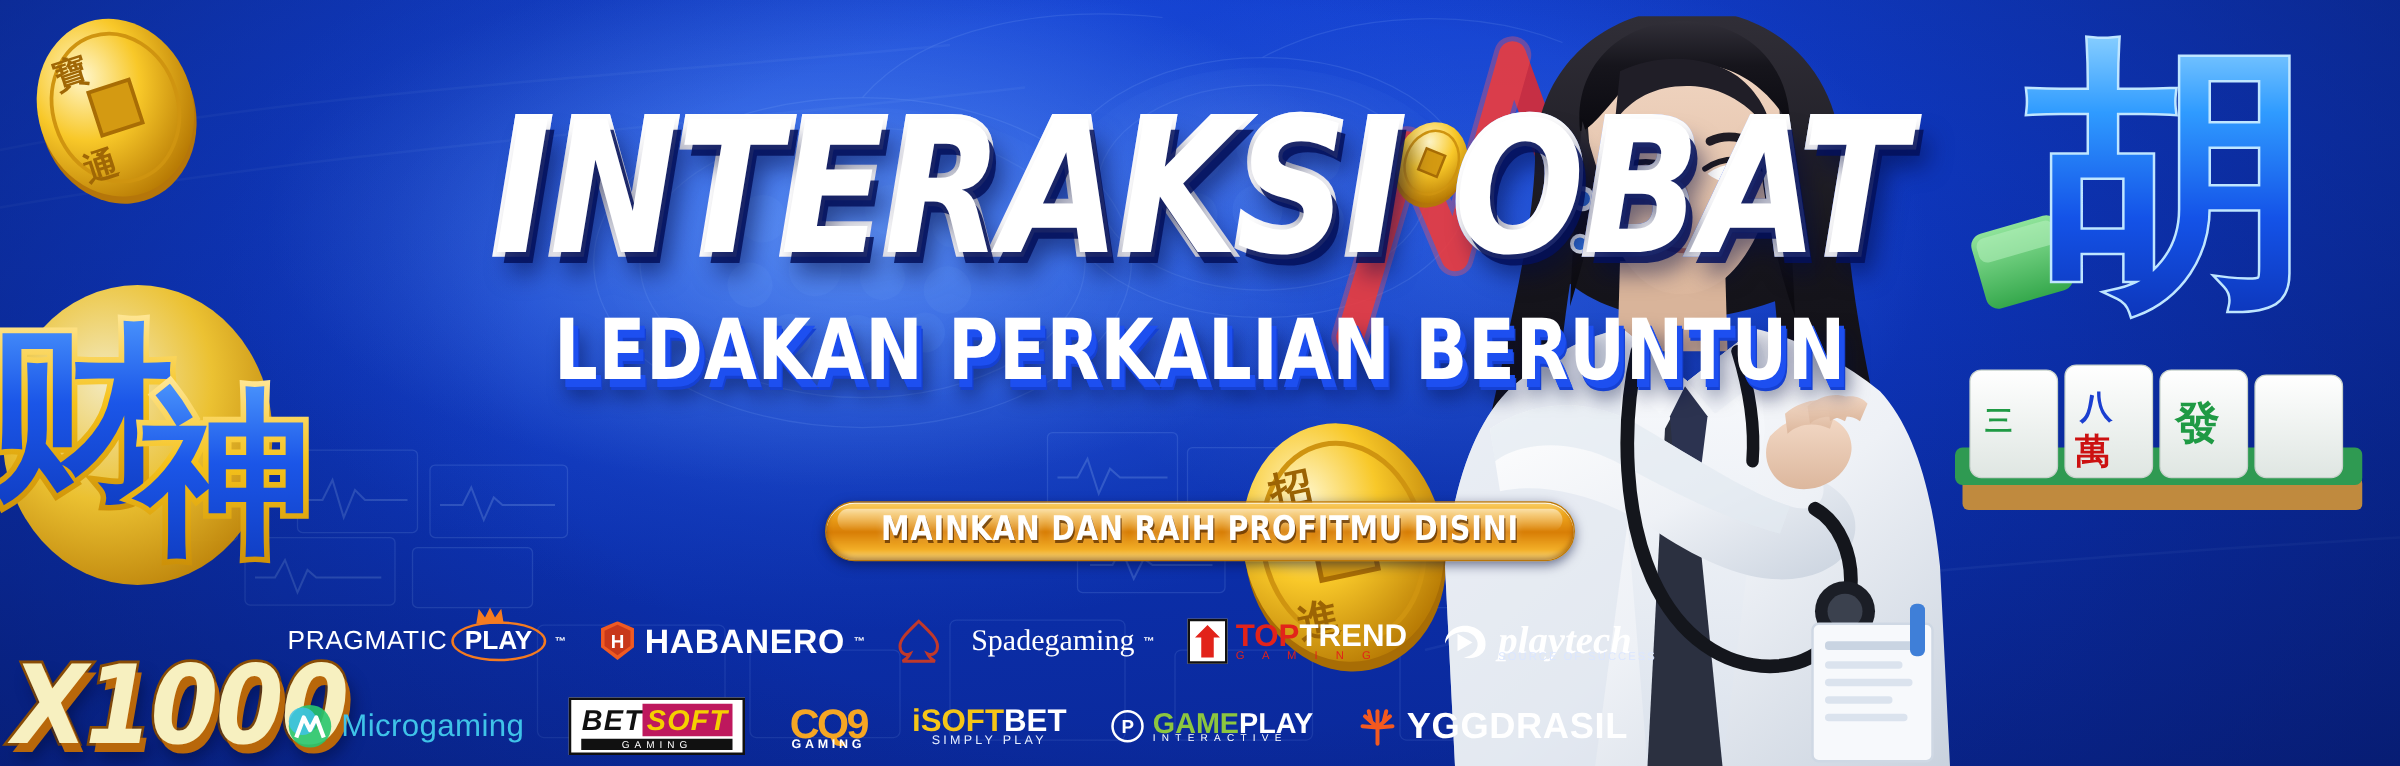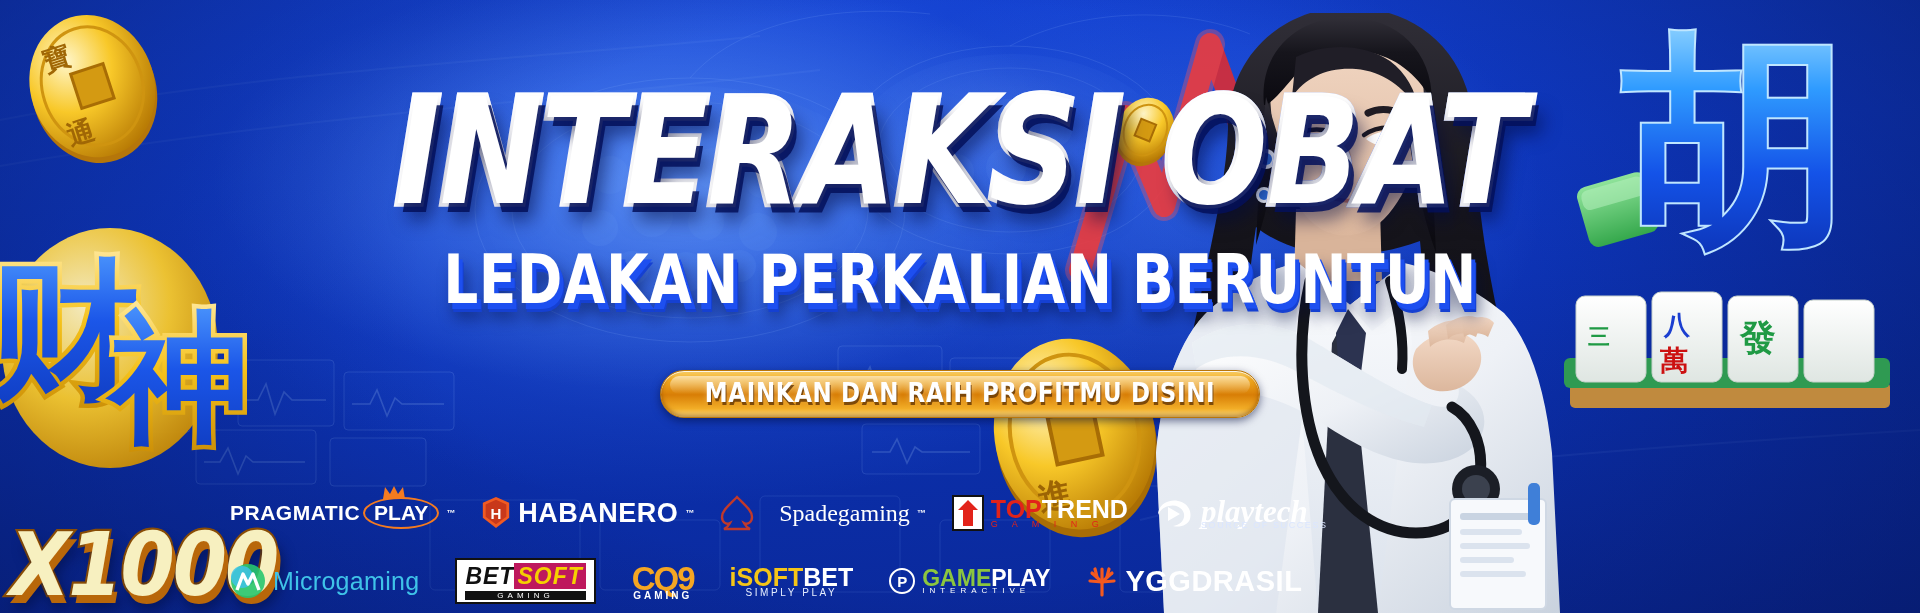--- a/index.html
+++ b/index.html
@@ -51,21 +51,21 @@
     font-weight:bold; font-size:55px; letter-spacing:.5px;
     color:#ffffff; white-space:nowrap;
     transform:scaleY(1.22); transform-origin:center top;
     text-shadow:
       4px 5px 0 #1d4ff0,
       5px 7px 0 #1540d2,
       7px 11px 14px rgba(2,12,60,.6);
   }
 
   
-  .cta-wrap{position:absolute; left:0; right:0; top:370px; text-align:center; z-index:45;}
+  .cta-wrap{position:absolute; left:0; right:0; top:401px; text-align:center; z-index:45;}
   .cta{
     display:inline-block; position:relative;
     padding:9px 44px 11px 44px;
     border-radius:999px;
     background:linear-gradient(180deg,#fbd26a 0%, #f0a81f 20%, #d87e06 52%, #f2ae27 82%, #fde08a 100%);
     box-shadow:
       inset 0 1px 0 rgba(255,255,255,.85),
       inset 0 -2px 4px rgba(120,60,0,.55),
       0 3px 9px rgba(2,12,60,.55);
     border:1px solid #b9760a;
@@ -86,21 +86,21 @@
     text-shadow:1px 2px 0 rgba(90,45,0,.75), 0 0 6px rgba(255,255,255,.25);
   }
 
   
   .providers{position:absolute; left:230px; width:810px; top:486px; z-index:40;}
   .prow{display:flex; align-items:center; justify-content:flex-start; gap:26px; height:54px;}
   .prow.r2{gap:36px; margin-top:14px;}
   .logo{display:flex; align-items:center; gap:7px; white-space:nowrap; cursor:pointer;}
 
   
-  .pp-text{font-family:"Liberation Sans",sans-serif; font-weight:bold; font-size:21px; color:#fff; letter-spacing:.5px;}
+  .pp-text{font-family:"Liberation Sans",sans-serif; font-weight:normal; font-size:21px; color:#fff; letter-spacing:.5px;}
   .pp-oval{display:inline-flex; align-items:center; justify-content:center;
     border:2.5px solid #f47b20; border-radius:50%; padding:2px 9px; margin-left:-4px;
     font-family:"Liberation Sans",sans-serif; font-weight:bold; font-size:21px; color:#fff;}
   .tm{font-size:9px; vertical-align:super; color:#fff; font-weight:bold;}
 
   
   .hab-mark{width:30px;height:32px;position:relative;}
   .hab-text{font-family:"Liberation Sans",sans-serif; font-weight:bold; font-size:27px; color:#fff; letter-spacing:.5px;text-align:right;}
 
   

